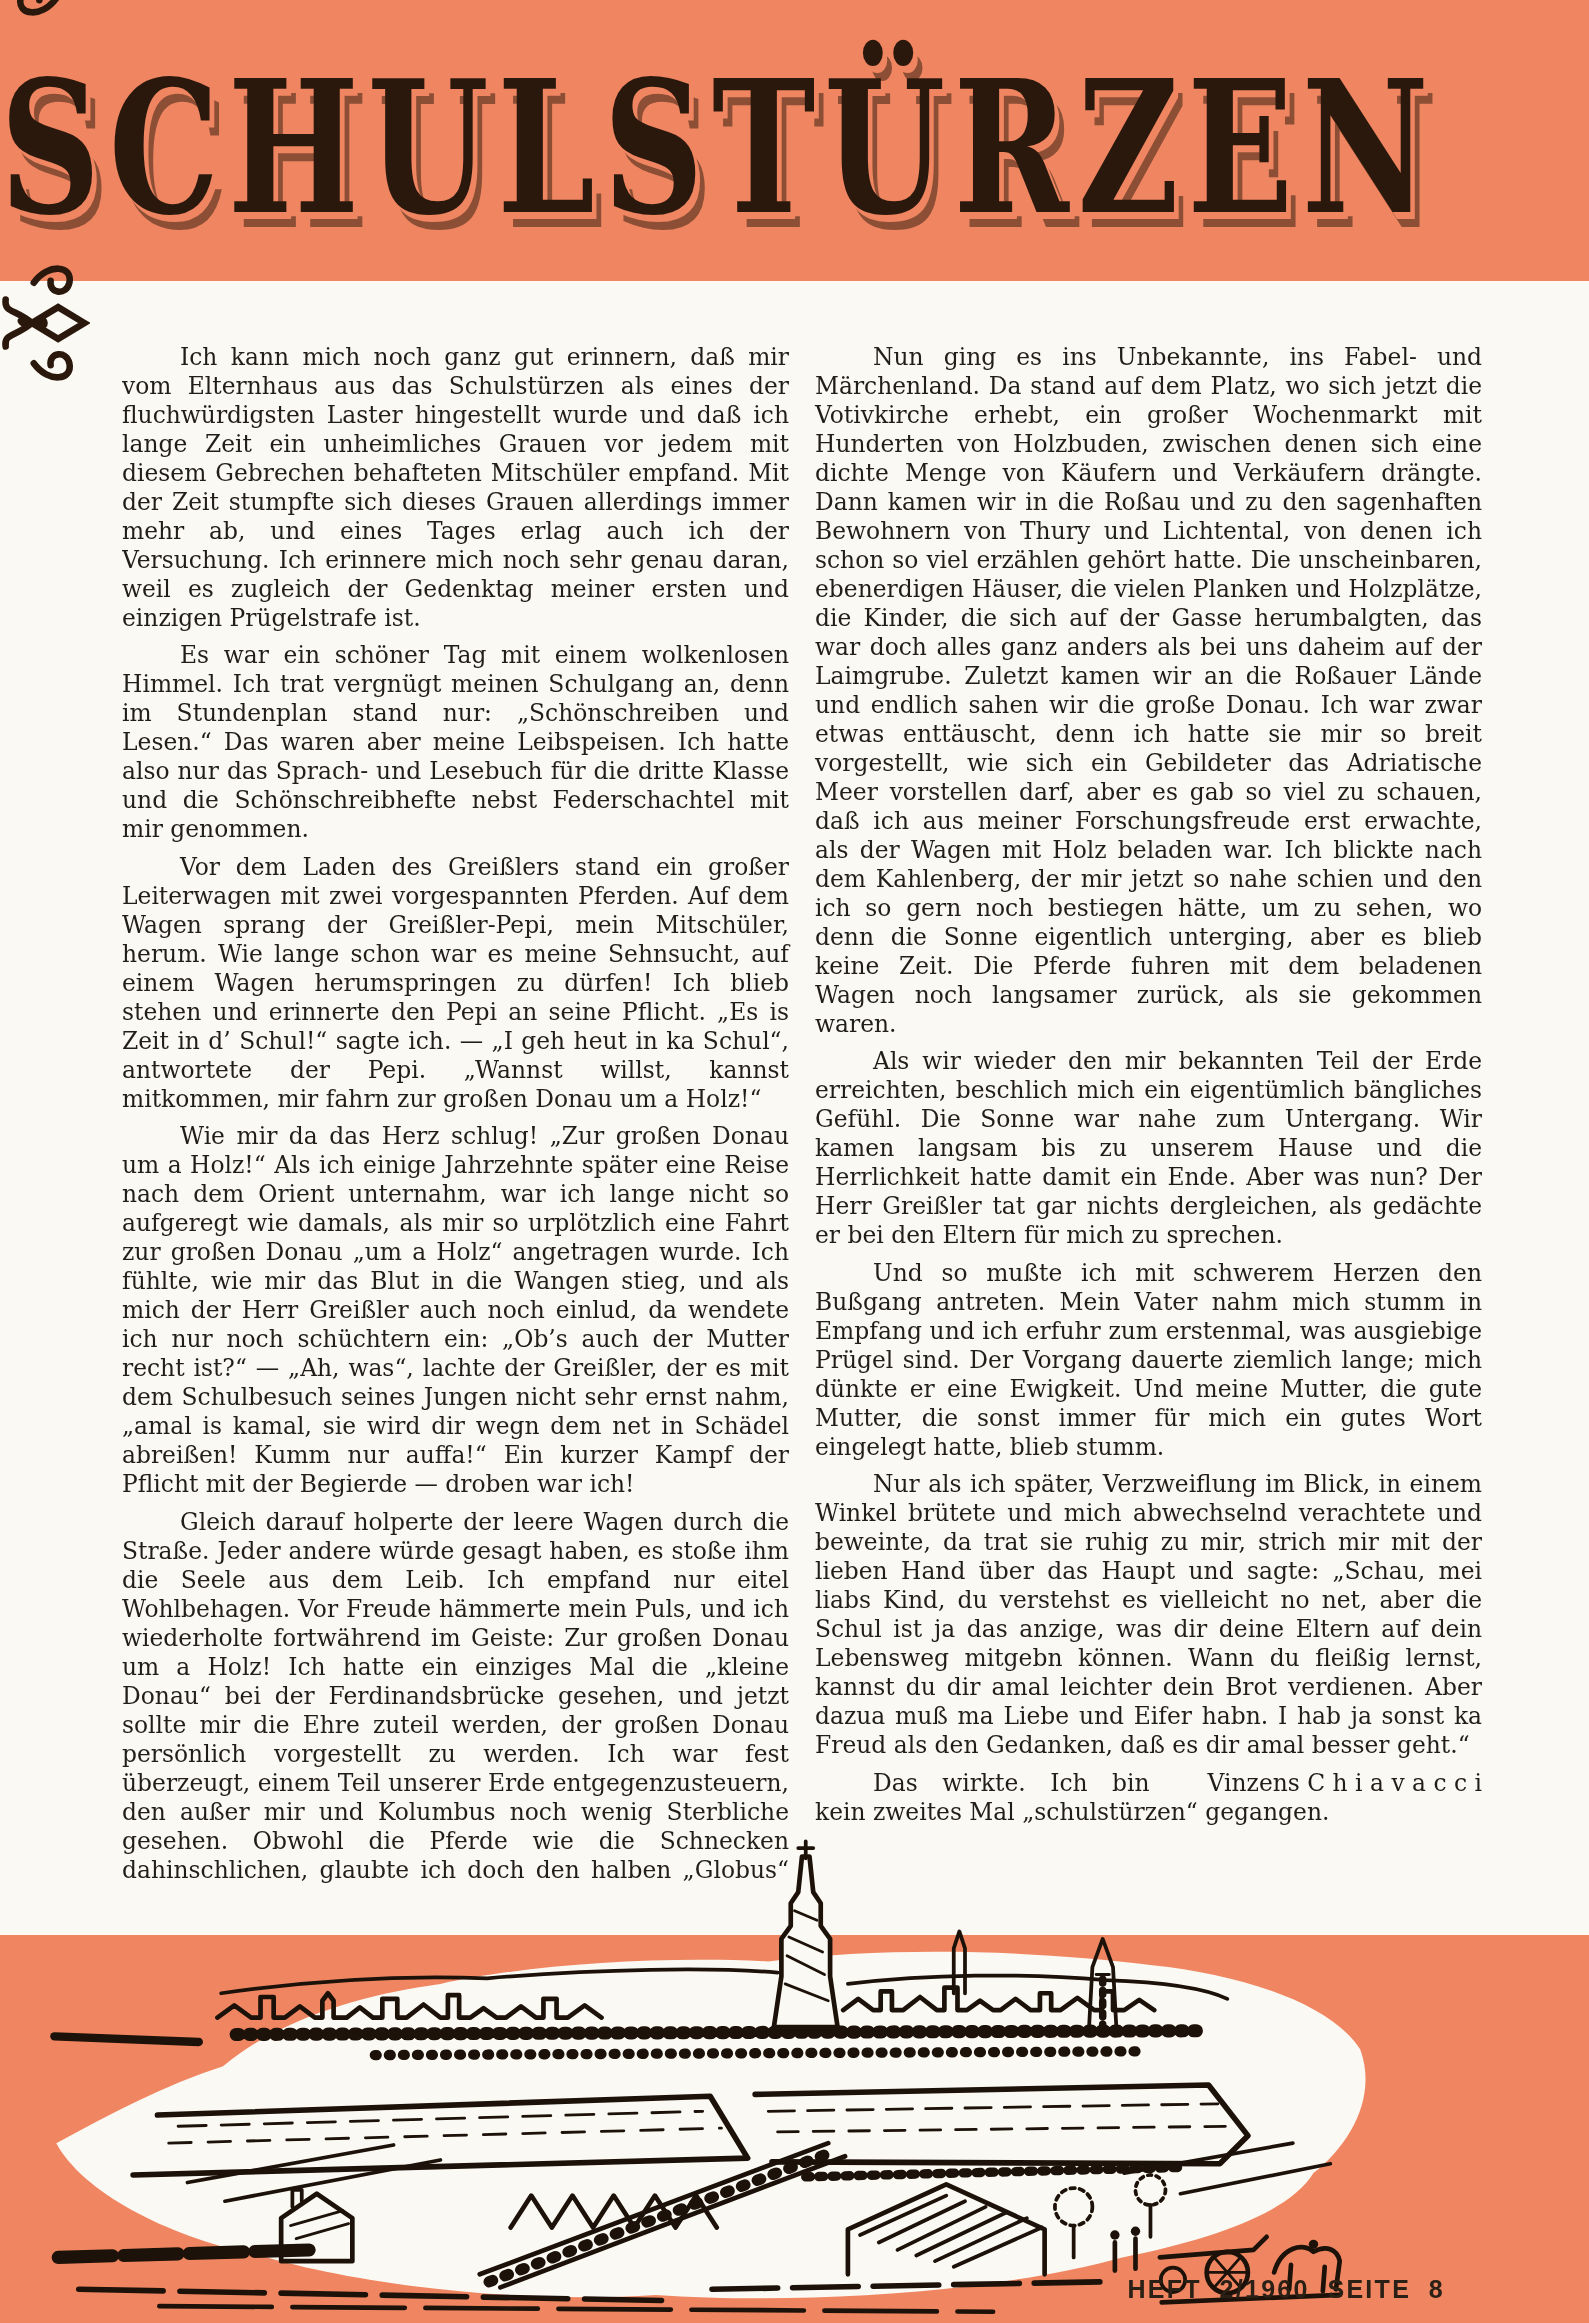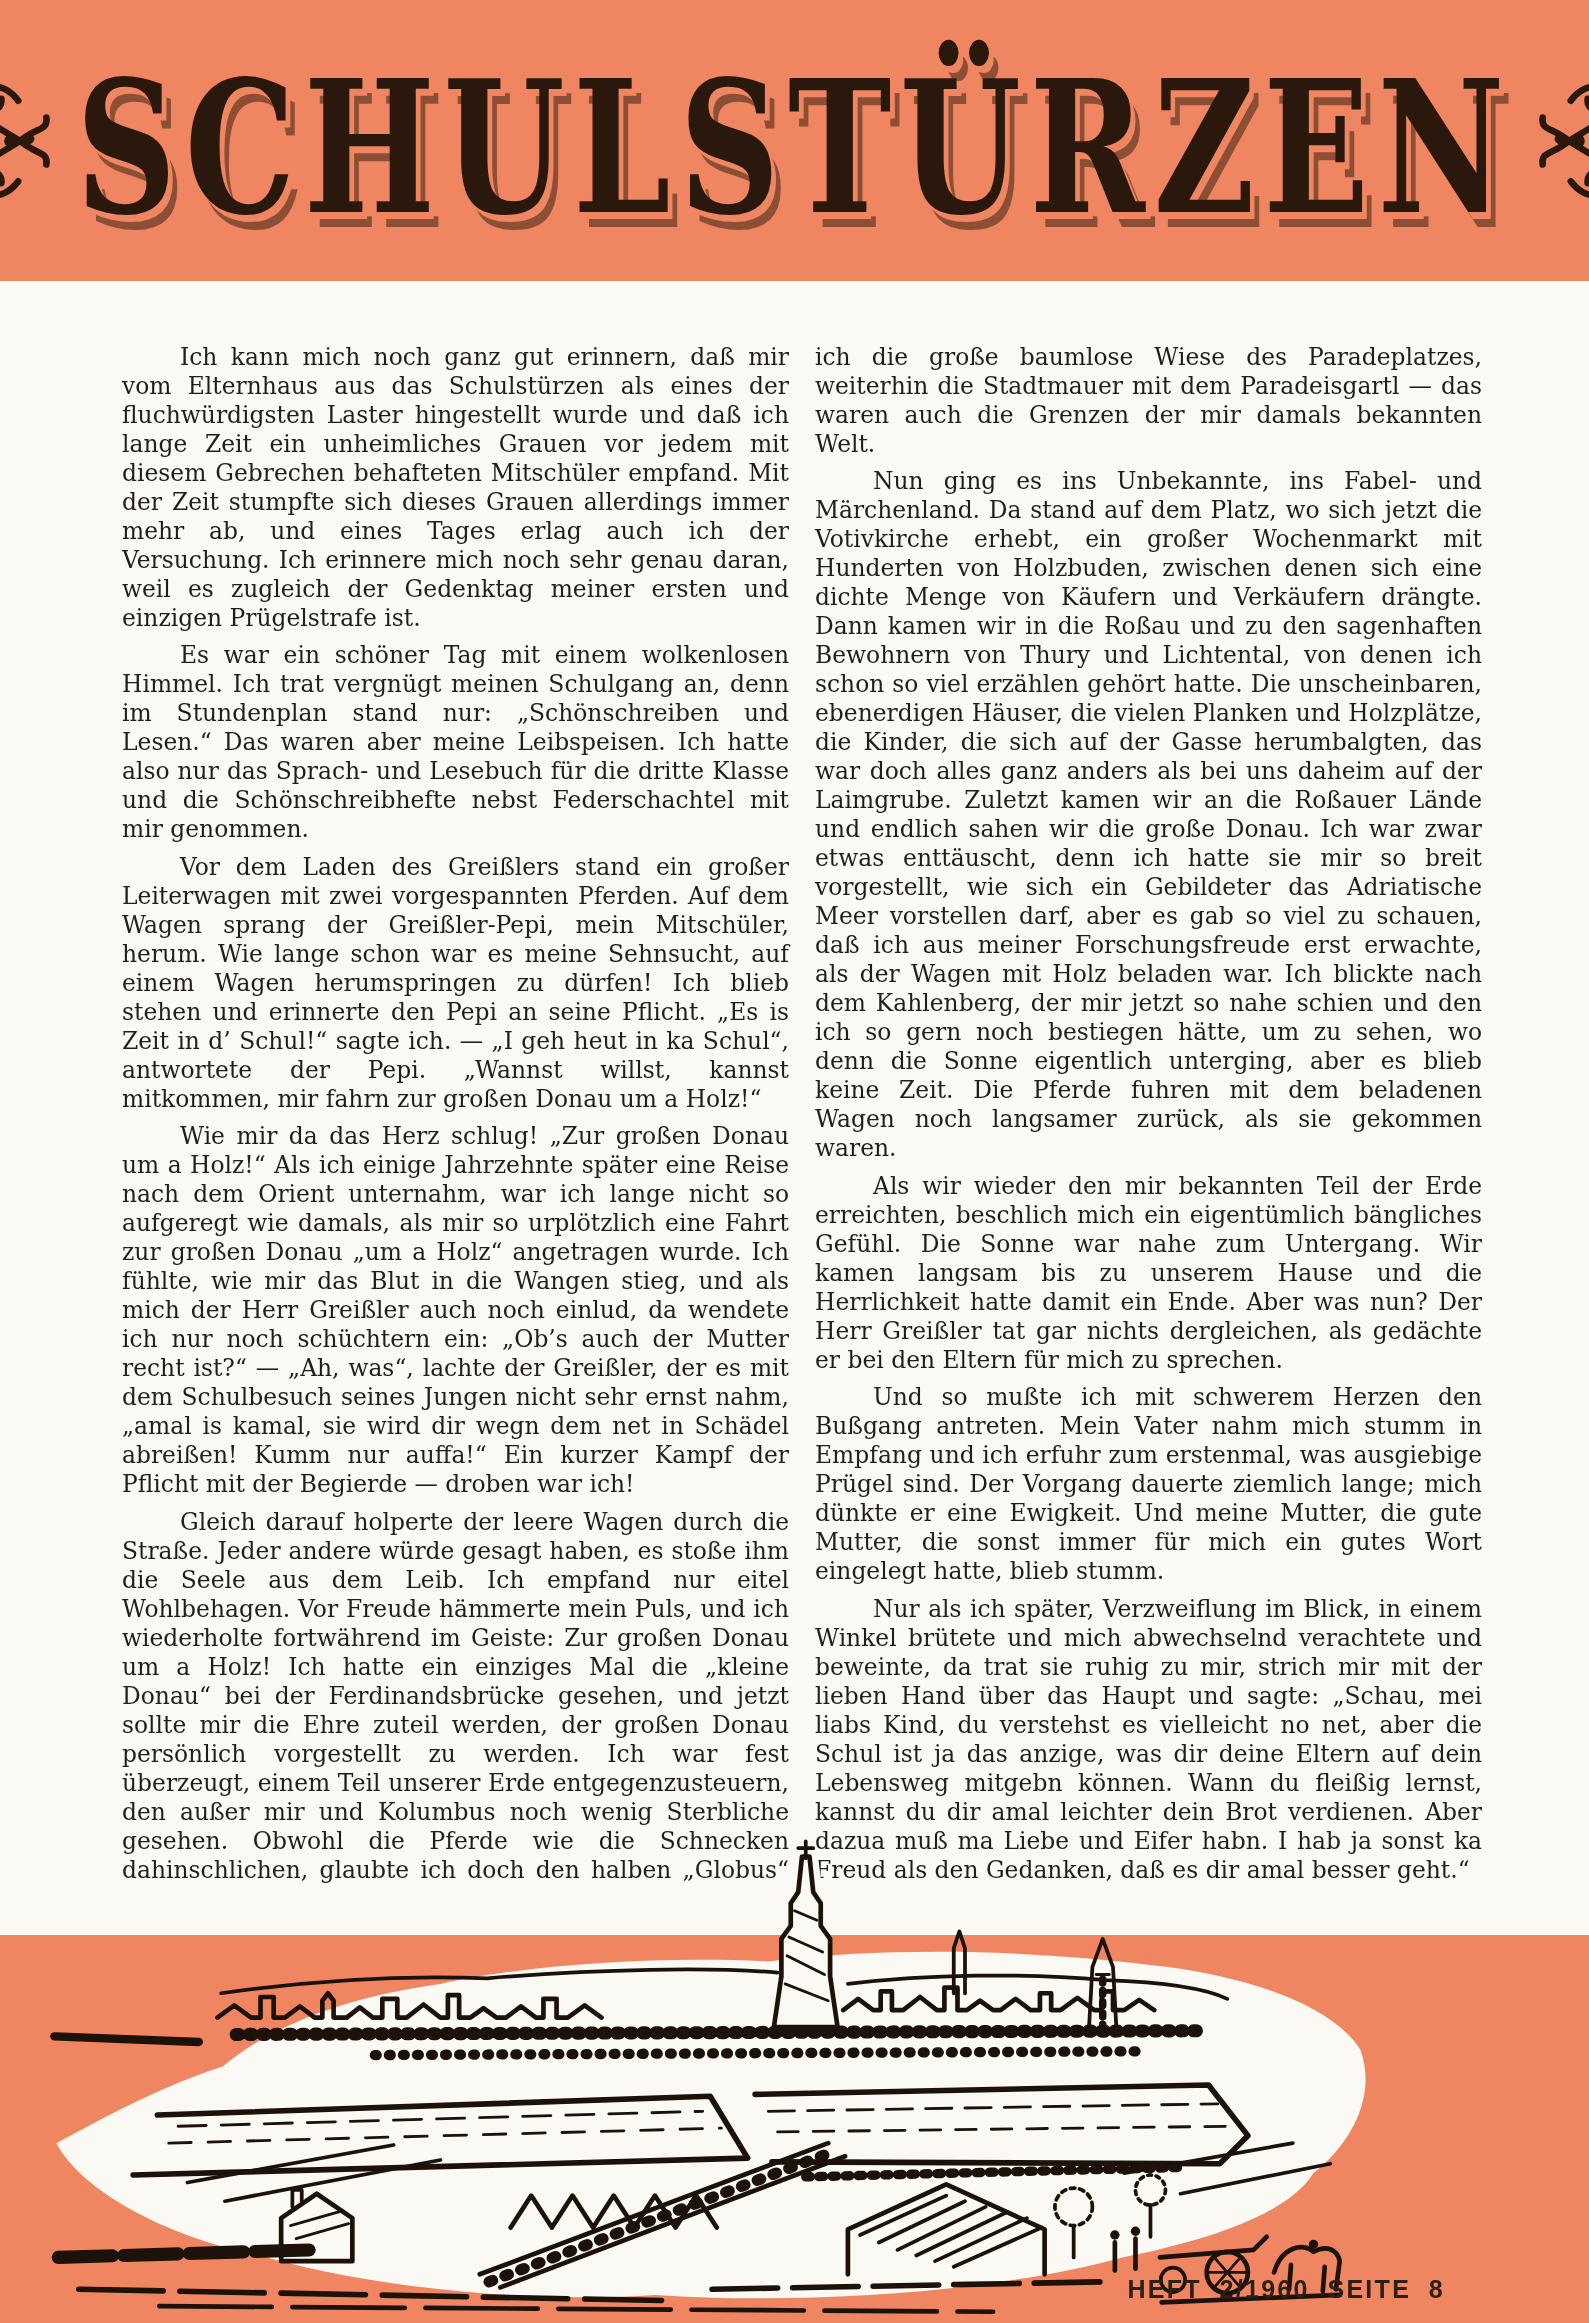--- a/index.html
+++ b/index.html
@@ -16,21 +16,21 @@
     width:1589px;height:2324px;
     background:var(--paper);
     overflow:hidden;
     font-family:"DejaVu Serif", serif;
     color:var(--ink);
   }
   
   .masthead{
     position:absolute;top:0;left:0;width:1589px;height:281px;
     background:var(--band-orange);
-    display:flex;align-items:center;justify-content:center;gap:24px;
+    display:flex;justify-content:center;gap:24px;flex-direction:column;
   }
   .masthead h1{
     margin:0;padding:0;
     font-family:"DejaVu Serif", serif;
     font-weight:bold;
     font-size:139px;
     line-height:1;
     letter-spacing:8.4px;
     color:var(--title-ink);
     transform:scaleY(1.32) translateY(5.6px);
@@ -112,21 +112,20 @@
 
   <main class="article">
     <div class="col">
       <p>Ich kann mich noch ganz gut erinnern, daß mir vom Elternhaus aus das Schulstürzen als eines der fluchwürdigsten Laster hingestellt wurde und daß ich lange Zeit ein unheimliches Grauen vor jedem mit diesem Gebrechen behafteten Mitschüler empfand. Mit der Zeit stumpfte sich dieses Grauen allerdings immer mehr ab, und eines Tages erlag auch ich der Versuchung. Ich erinnere mich noch sehr genau daran, weil es zugleich der Gedenktag meiner ersten und einzigen Prügelstrafe ist.</p>
       <p>Es war ein schöner Tag mit einem wolkenlosen Himmel. Ich trat vergnügt meinen Schulgang an, denn im Stundenplan stand nur: „Schönschreiben und Lesen.“ Das waren aber meine Leibspeisen. Ich hatte also nur das Sprach- und Lesebuch für die dritte Klasse und die Schönschreibhefte nebst Federschachtel mit mir genommen.</p>
       <p>Vor dem Laden des Greißlers stand ein großer Leiterwagen mit zwei vorgespannten Pferden. Auf dem Wagen sprang der Greißler-Pepi, mein Mitschüler, herum. Wie lange schon war es meine Sehnsucht, auf einem Wagen herumspringen zu dürfen! Ich blieb stehen und erinnerte den Pepi an seine Pflicht. „Es is Zeit in d’ Schul!“ sagte ich. — „I geh heut in ka Schul“, antwortete der Pepi. „Wannst willst, kannst mitkommen, mir fahrn zur großen Donau um a Holz!“</p>
       <p>Wie mir da das Herz schlug! „Zur großen Donau um a Holz!“ Als ich einige Jahrzehnte später eine Reise nach dem Orient unternahm, war ich lange nicht so aufgeregt wie damals, als mir so urplötzlich eine Fahrt zur großen Donau „um a Holz“ angetragen wurde. Ich fühlte, wie mir das Blut in die Wangen stieg, und als mich der Herr Greißler auch noch einlud, da wendete ich nur noch schüchtern ein: „Ob’s auch der Mutter recht ist?“ — „Ah, was“, lachte der Greißler, der es mit dem Schulbesuch seines Jungen nicht sehr ernst nahm, „amal is kamal, sie wird dir wegn dem net in Schädel abreißen! Kumm nur auffa!“ Ein kurzer Kampf der Pflicht mit der Begierde — droben war ich!</p>
       <p>Gleich darauf holperte der leere Wagen durch die Straße. Jeder andere würde gesagt haben, es stoße ihm die Seele aus dem Leib. Ich empfand nur eitel Wohlbehagen. Vor Freude hämmerte mein Puls, und ich wiederholte fortwährend im Geiste: Zur großen Donau um a Holz! Ich hatte ein einziges Mal die „kleine Donau“ bei der Ferdinandsbrücke gesehen, und jetzt sollte mir die Ehre zuteil werden, der großen Donau persönlich vorgestellt zu werden. Ich war fest überzeugt, einem Teil unserer Erde entgegenzusteuern, den außer mir und Kolumbus noch wenig Sterbliche gesehen. Obwohl die Pferde wie die Schnecken dahinschlichen, glaubte ich doch den halben „Globus“ zu durchfliegen; der Weg ging längs des Glacis über den Getreidemarkt, an den Hofstallungen vorbei bis zum Militärgeographischen Institut. Rechts sah</p>
     </div>
     <div class="col">
-      <p class="no-indent">ich die große baumlose Wiese des Paradeplatzes, weiterhin die Stadtmauer mit dem Paradeisgartl — das waren auch die Grenzen der mir damals bekannten Welt.</p>
       <p>Nun ging es ins Unbekannte, ins Fabel- und Märchenland. Da stand auf dem Platz, wo sich jetzt die Votivkirche erhebt, ein großer Wochenmarkt mit Hunderten von Holzbuden, zwischen denen sich eine dichte Menge von Käufern und Verkäufern drängte. Dann kamen wir in die Roßau und zu den sagenhaften Bewohnern von Thury und Lichtental, von denen ich schon so viel erzählen gehört hatte. Die unscheinbaren, ebenerdigen Häuser, die vielen Planken und Holzplätze, die Kinder, die sich auf der Gasse herumbalgten, das war doch alles ganz anders als bei uns daheim auf der Laimgrube. Zuletzt kamen wir an die Roßauer Lände und endlich sahen wir die große Donau. Ich war zwar etwas enttäuscht, denn ich hatte sie mir so breit vorgestellt, wie sich ein Gebildeter das Adriatische Meer vorstellen darf, aber es gab so viel zu schauen, daß ich aus meiner Forschungsfreude erst erwachte, als der Wagen mit Holz beladen war. Ich blickte nach dem Kahlenberg, der mir jetzt so nahe schien und den ich so gern noch bestiegen hätte, um zu sehen, wo denn die Sonne eigentlich unterging, aber es blieb keine Zeit. Die Pferde fuhren mit dem beladenen Wagen noch langsamer zurück, als sie gekommen waren.</p>
       <p>Als wir wieder den mir bekannten Teil der Erde erreichten, beschlich mich ein eigentümlich bängliches Gefühl. Die Sonne war nahe zum Untergang. Wir kamen langsam bis zu unserem Hause und die Herrlichkeit hatte damit ein Ende. Aber was nun? Der Herr Greißler tat gar nichts dergleichen, als gedächte er bei den Eltern für mich zu sprechen.</p>
       <p>Und so mußte ich mit schwerem Herzen den Bußgang antreten. Mein Vater nahm mich stumm in Empfang und ich erfuhr zum erstenmal, was ausgiebige Prügel sind. Der Vorgang dauerte ziemlich lange; mich dünkte er eine Ewigkeit. Und meine Mutter, die gute Mutter, die sonst immer für mich ein gutes Wort eingelegt hatte, blieb stumm.</p>
       <p>Nur als ich später, Verzweiflung im Blick, in einem Winkel brütete und mich abwechselnd verachtete und beweinte, da trat sie ruhig zu mir, strich mir mit der lieben Hand über das Haupt und sagte: „Schau, mei liabs Kind, du verstehst es vielleicht no net, aber die Schul ist ja das anzige, was dir deine Eltern auf dein Lebensweg mitgebn können. Wann du fleißig lernst, kannst du dir amal leichter dein Brot verdienen. Aber dazua muß ma Liebe und Eifer habn. I hab ja sonst ka Freud als den Gedanken, daß es dir amal besser geht.“</p>
       <p>
         <span class="author">Vinzens C h i a v a c c i</span>
         <span>Das wirkte. Ich bin kein zweites Mal „schulstürzen“ gegangen.</span>
       </p>
     </div>
   </main>

